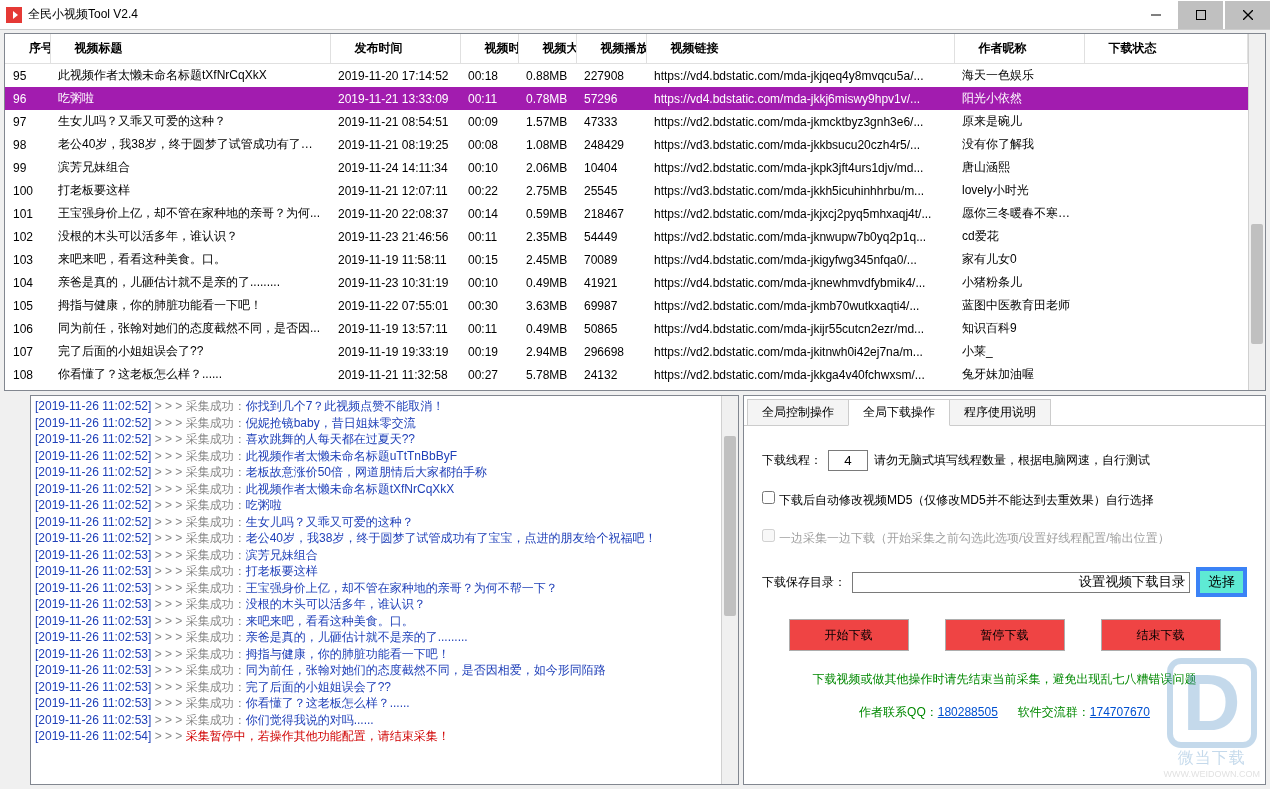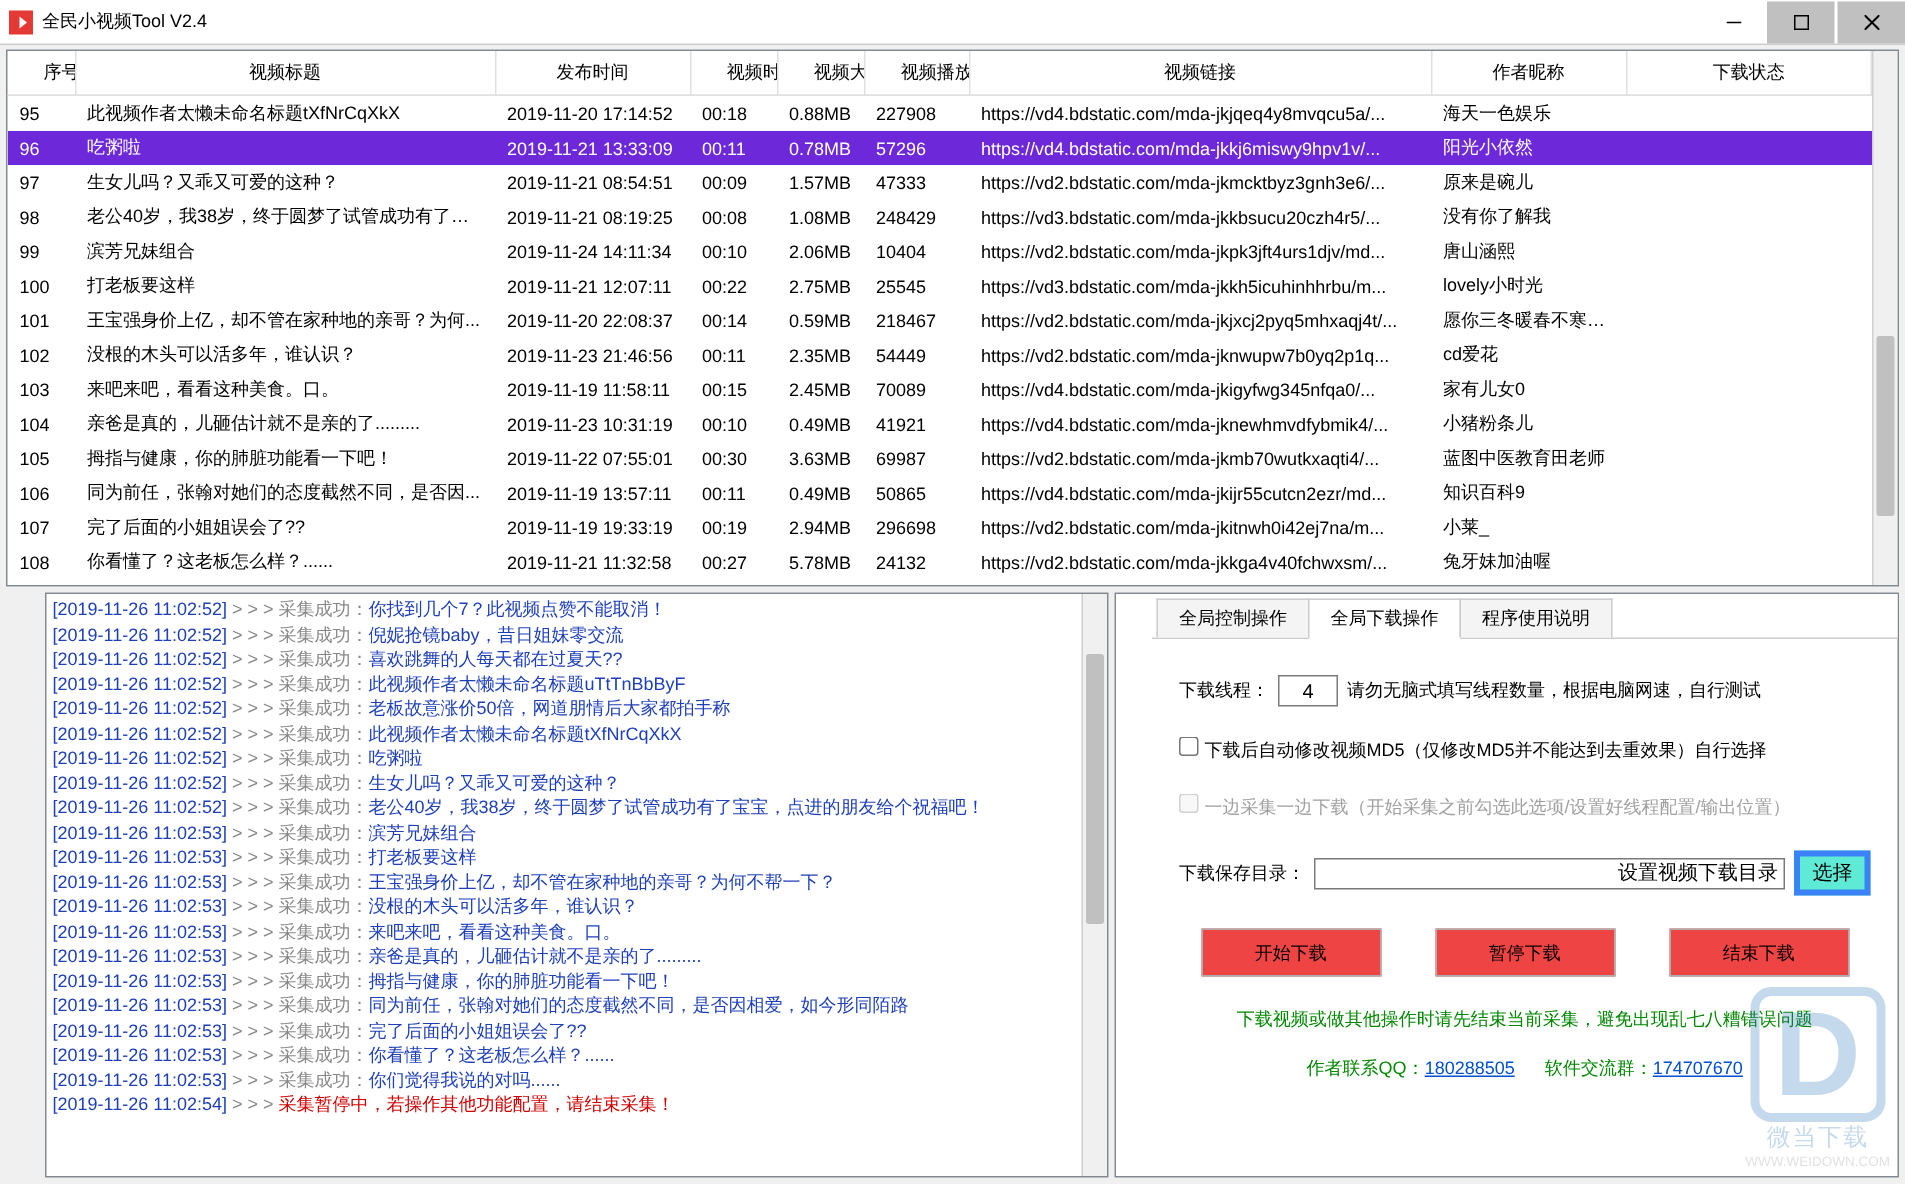--- a/index.html
+++ b/index.html
@@ -10,33 +10,33 @@
 .titlebar .title { font-weight: normal; flex: 1; }
 .titlebar .winbtn { width: 45px; height: 28px; display: flex; align-items: center; justify-content: center; color: #333; }
 .titlebar .winbtn.close { background: #c0c0c0; }
 .titlebar .winbtn.max { background: #c0c0c0; margin-right: 2px; }
 .titlebar .winbtn svg { width: 10px; height: 10px; }
 .main { padding: 3px 4px 4px 4px; height: calc(789px - 30px); display: flex; flex-direction: column; gap: 4px; }
 .table-wrap { border: 1px solid #828790; background: #fff; height: 358px; position: relative; overflow: hidden; }
 .table-scroll { position: absolute; right: 0; top: 0; width: 17px; bottom: 0; background: #f0f0f0; border-left: 1px solid #d0d0d0; }
 .table-scroll .thumb { position: absolute; left: 2px; right: 2px; top: 190px; height: 120px; background: #c0c0c0; border-radius: 2px; }
 table { width: calc(100% - 17px); border-collapse: collapse; table-layout: fixed; }
-th { text-align: center; font-weight: normal; padding: 6px 24px; border-right: 1px solid #e0e0e0; border-bottom: 1px solid #e0e0e0; background: #fff; white-space: nowrap; overflow: hidden; }
+th { text-align: left; font-weight: bold; padding: 6px 24px; border-right: 1px solid #e0e0e0; border-bottom: 1px solid #e0e0e0; background: #fff; white-space: nowrap; overflow: hidden; }
 td { padding: 3px 8px; white-space: nowrap; overflow: hidden; text-overflow: ellipsis; }
-tr.selected td { background: #6d28d9; color: #fff; }
+tr.selected td { background: #a21caf; color: #fff; }
 .bottom { display: flex; gap: 4px; flex: 1; min-height: 0; }
 .log-wrap { flex: 1; border: 1px solid #828790; background: #fff; position: relative; overflow: hidden; padding: 2px 4px; margin-left: 26px; }
 .log-scroll { position: absolute; right: 0; top: 0; width: 17px; bottom: 0; background: #f0f0f0; border-left: 1px solid #d0d0d0; }
 .log-scroll .thumb { position: absolute; left: 2px; right: 2px; top: 40px; height: 180px; background: #c0c0c0; border-radius: 2px; }
 .log-line { line-height: 16.5px; white-space: nowrap; }
 .log-ts { color: #1e3fb8; }
 .log-pre { color: #888; }
 .log-msg { color: #1e3fb8; }
 .log-end { color: #d00000; }
-.panel { width: 523px; border: 1px solid #828790; background: #fff; display: flex; flex-direction: column; padding-left: 24px; }
+.panel { width: 523px; border: 1px solid #828790; background: #fff; display: flex; flex-direction: column; }
 .tabs { display: flex; border-bottom: 1px solid #ccc; background: #fff; padding: 3px 3px 0 3px; gap: 0; }
 .tab { padding: 4px 14px; border: 1px solid #ccc; border-bottom: none; background: #f4f4f4; margin-right: -1px; position: relative; }
 .tab.active { background: #fff; border-bottom: 1px solid #fff; margin-bottom: -1px; }
 .panel-body { padding: 24px 18px; flex: 1; }
 .row { margin-bottom: 20px; display: flex; align-items: center; gap: 6px; flex-wrap: wrap; }
 .row input[type=text].small { width: 40px; text-align: center; border: 1px solid #7a7a7a; padding: 2px; }
 .row input[type=text].wide { flex: 1; border: 1px solid #7a7a7a; padding: 2px 4px; text-align: right; }
 .row input[type=checkbox] { margin-right: 4px; }
 .row.disabled { color: #a0a0a0; }
 .btnrow { display: flex; gap: 36px; justify-content: center; margin-top: 22px; margin-bottom: 20px; }

